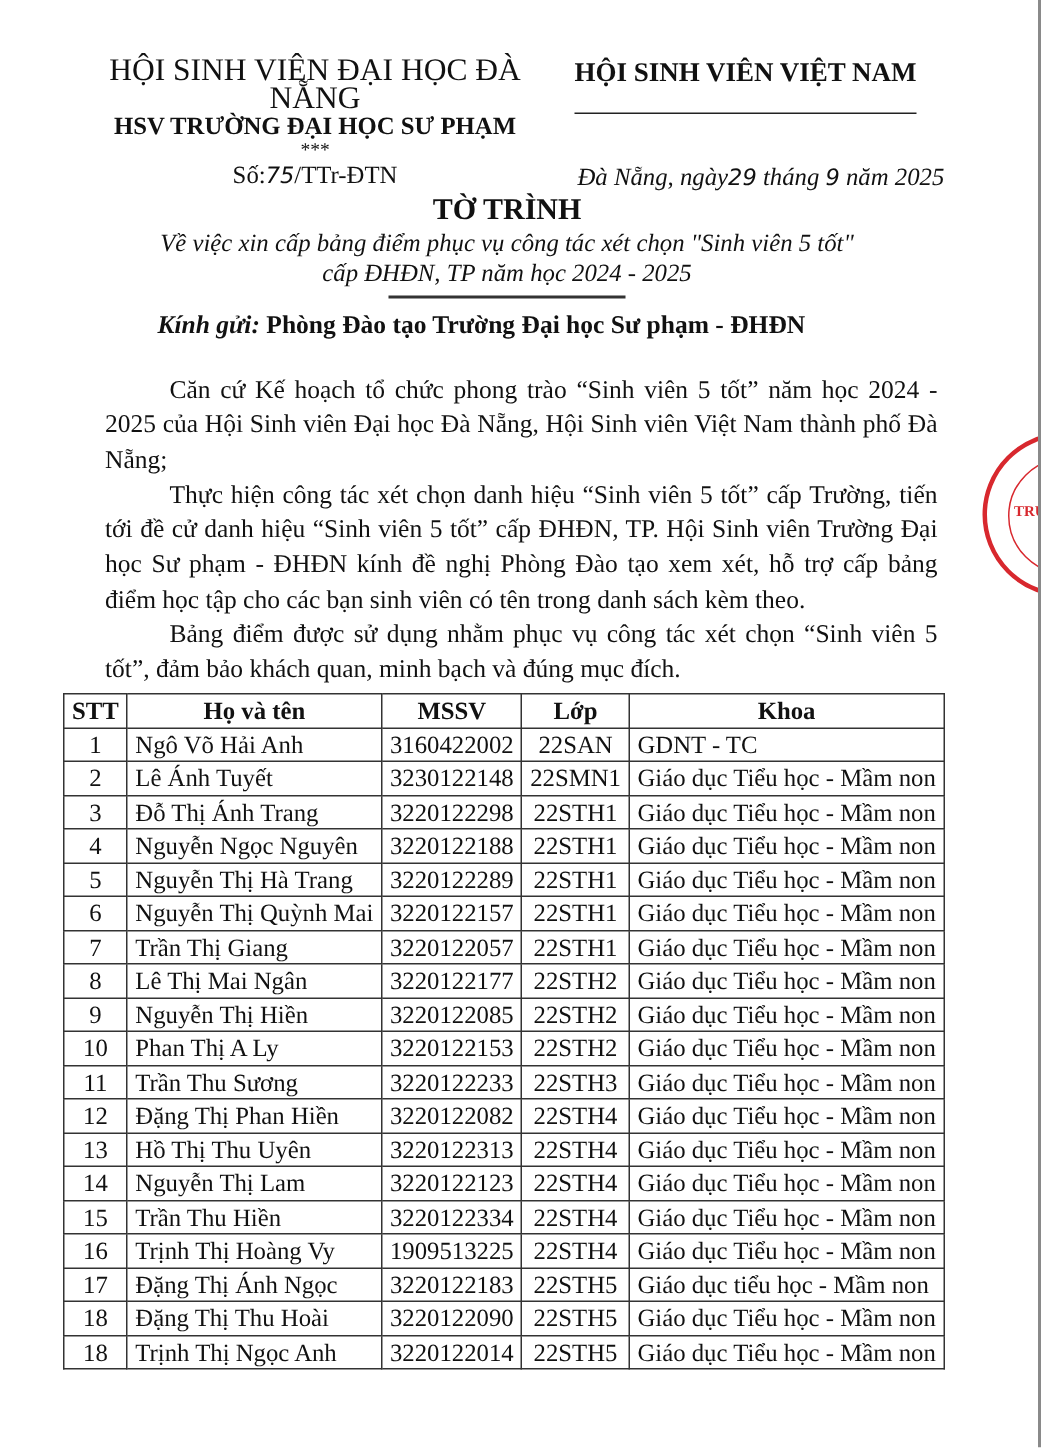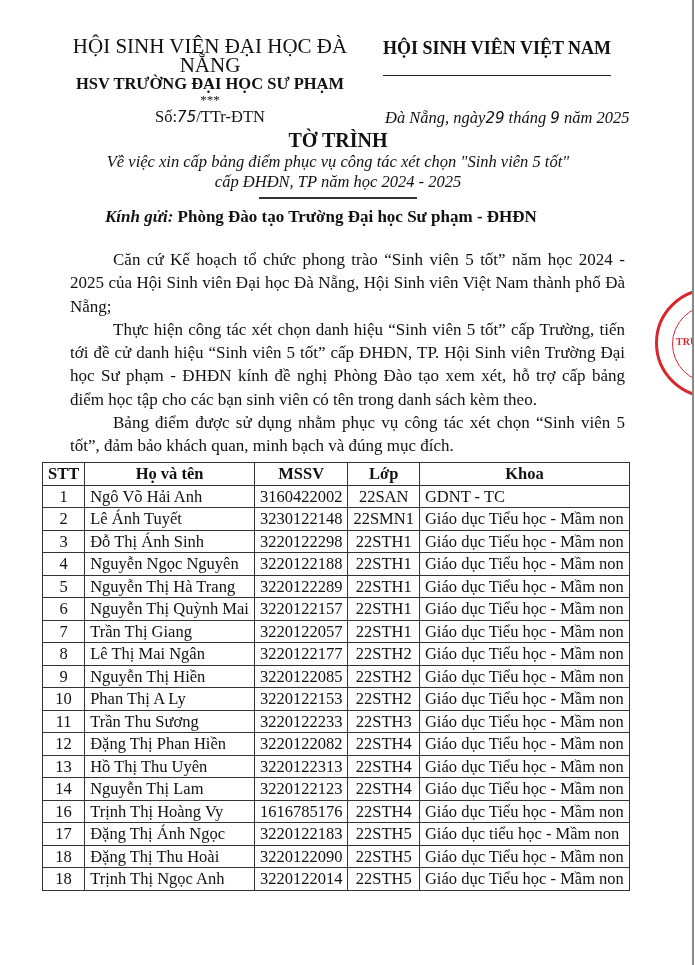--- a/index.html
+++ b/index.html
@@ -116,21 +116,21 @@
       </tr>
       <tr>
         <td class="c">2</td>
         <td>Lê Ánh Tuyết</td>
         <td class="c">3230122148</td>
         <td class="c">22SMN1</td>
         <td>Giáo dục Tiểu học - Mầm non</td>
       </tr>
       <tr>
         <td class="c">3</td>
-        <td>Đỗ Thị Ánh Sinh</td>
+        <td>Đỗ Thị Ánh Trang</td>
         <td class="c">3220122298</td>
         <td class="c">22STH1</td>
         <td>Giáo dục Tiểu học - Mầm non</td>
       </tr>
       <tr>
         <td class="c">4</td>
         <td>Nguyễn Ngọc Nguyên</td>
         <td class="c">3220122188</td>
         <td class="c">22STH1</td>
         <td>Giáo dục Tiểu học - Mầm non</td>
@@ -199,23 +199,30 @@
         <td>Giáo dục Tiểu học - Mầm non</td>
       </tr>
       <tr>
         <td class="c">14</td>
         <td>Nguyễn Thị Lam</td>
         <td class="c">3220122123</td>
         <td class="c">22STH4</td>
         <td>Giáo dục Tiểu học - Mầm non</td>
       </tr>
       <tr>
+        <td class="c">15</td>
+        <td>Trần Thu Hiền</td>
+        <td class="c">3220122334</td>
+        <td class="c">22STH4</td>
+        <td>Giáo dục Tiểu học - Mầm non</td>
+      </tr>
+      <tr>
         <td class="c">16</td>
         <td>Trịnh Thị Hoàng Vy</td>
-        <td class="c">1616785176</td>
+        <td class="c">1909513225</td>
         <td class="c">22STH4</td>
         <td>Giáo dục Tiểu học - Mầm non</td>
       </tr>
       <tr>
         <td class="c">17</td>
         <td>Đặng Thị Ánh Ngọc</td>
         <td class="c">3220122183</td>
         <td class="c">22STH5</td>
         <td>Giáo dục tiểu học - Mầm non</td>
       </tr>

